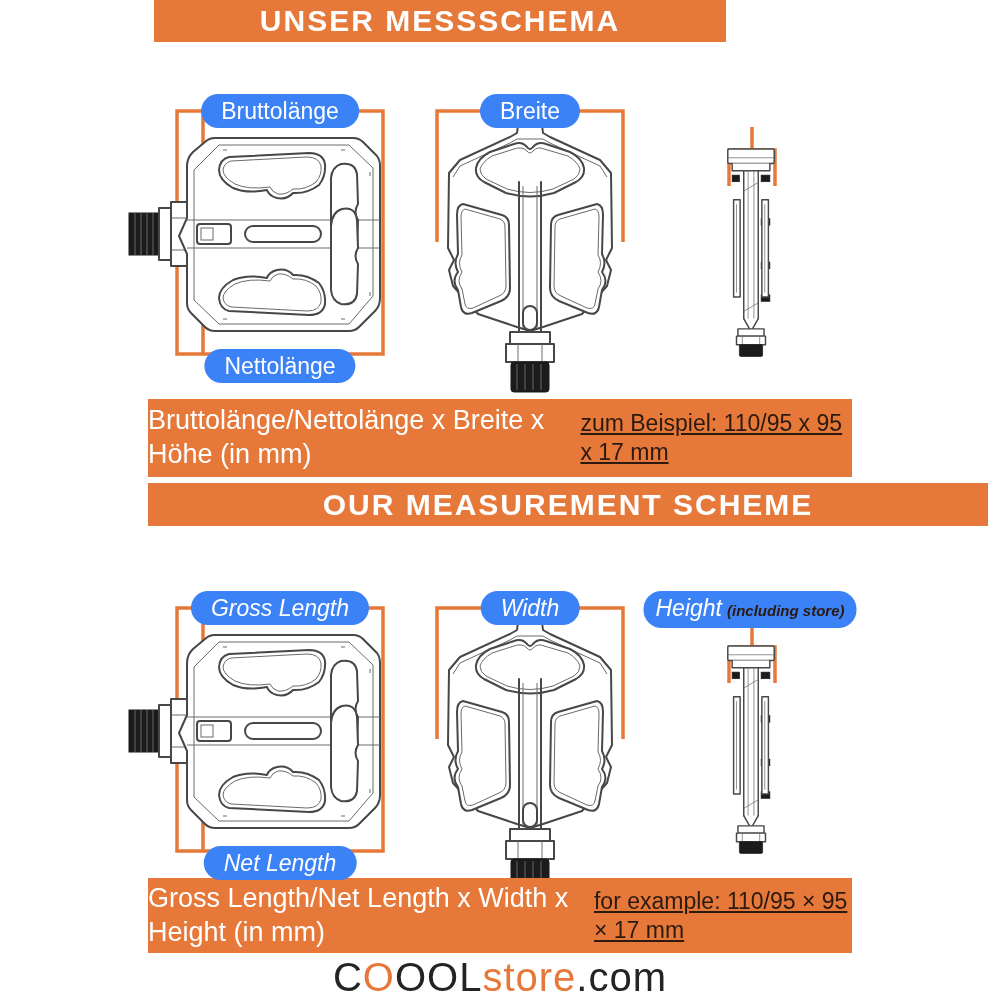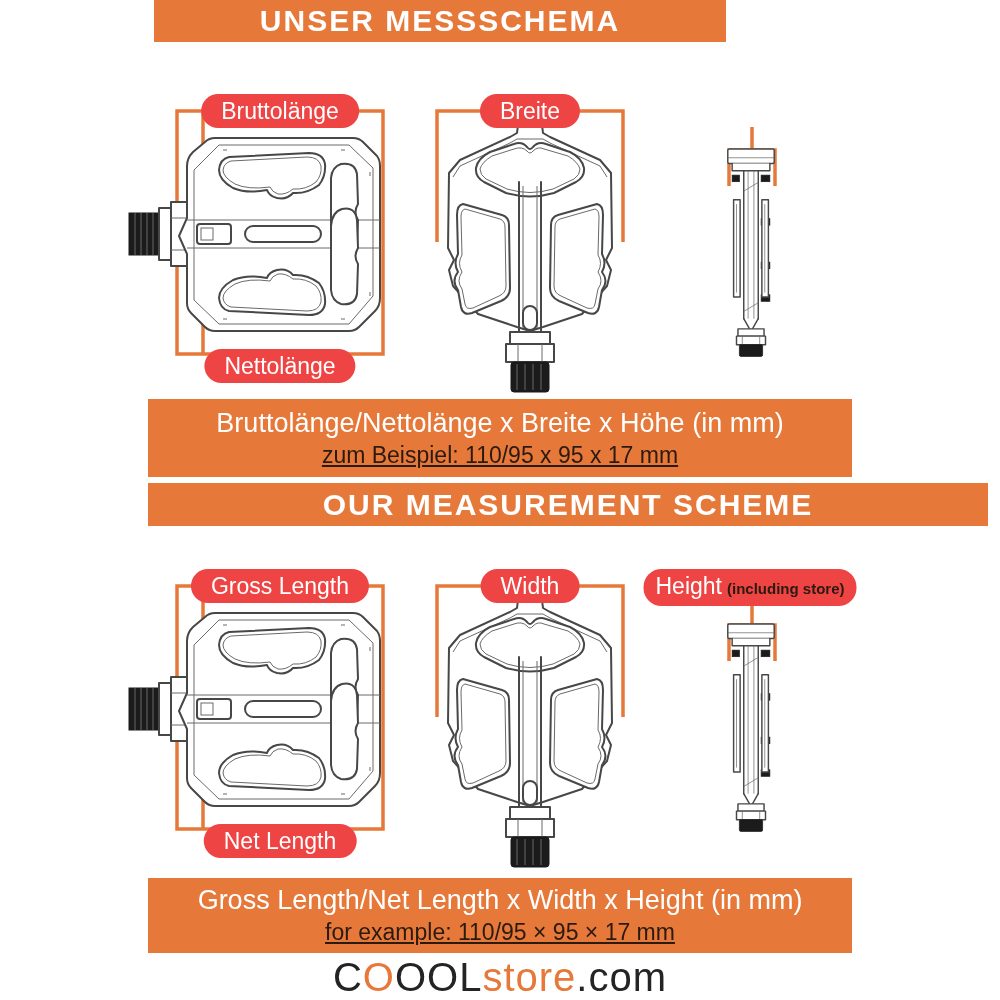--- a/index.html
+++ b/index.html
@@ -1,29 +1,29 @@
 <!DOCTYPE html>
 <html><head>
 <meta charset="utf-8">
 <style>
   html,body{margin:0;padding:0;background:#ffffff;}
   body{font-family:"Liberation Sans", sans-serif;}
   #stage{position:relative;width:1000px;height:1000px;background:#fff;overflow:hidden;margin:0 auto;}
 
   .banner{position:absolute;background:#E6793A;color:#fff;display:flex;align-items:center;justify-content:center;}
   .banner.title{font-weight:bold;font-size:30px;letter-spacing:2px;}
-  .banner.formula{flex-direction:column;line-height:1.25;}
+  .banner.formula{line-height:1.25;}
   .formula .l1{color:#ffffff;font-size:27px;}
   .formula .l2{color:#2B1A10;font-size:23px;text-decoration:underline;}
 
   .section{position:absolute;left:0;width:1000px;height:300px;}
   .art{position:absolute;}
   .overlay{position:absolute;left:0;top:0;width:1000px;height:300px;pointer-events:none;}
 
-  .pill{position:absolute;background:#ef4444;color:#fff;font-size:23px;line-height:28px;
+  .pill{position:absolute;background:#3b82f6;color:#fff;font-size:23px;line-height:28px;
         padding:3px 20px;border-radius:18px;white-space:nowrap;transform:translateX(-50%);z-index:5;}
   .pill.gross{left:280px;top:4px;}
   .pill.net{left:280px;top:247px;margin-top:12px;}
   .pill.widthp{left:530px;top:4px;}
   .pill.heightp{left:750px;top:4px;padding:3px 12px;}
   .pill .note{color:#2B1A10;font-size:17px;}
   .pill .note.en{font-weight:bold;font-size:15px;margin-left:5px;}
 
   .footer-logo{position:absolute;left:0;top:954px;width:1000px;height:46px;
                display:flex;align-items:center;justify-content:center;font-size:40px;letter-spacing:1px;}
@@ -143,21 +143,21 @@
 
   <div class="banner formula" style="left:148px;top:399px;width:704px;height:78px;">
     <div class="l1">Bruttolänge/Nettolänge x Breite x Höhe (in mm)</div>
     <div class="l2">zum Beispiel: 110/95 x 95 x 17 mm</div>
   </div>
 
   <div class="banner title" style="left:148px;top:483px;width:840px;height:43px;">
     <span>OUR MEASUREMENT SCHEME</span>
   </div>
 
-  <div class="section" style="top:565px;">
+  <div class="section" style="top:587px;font-style:italic;">
     <svg class="overlay" viewBox="0 0 1000 300">
         <use href="#brackets"></use>
       </svg>
     <svg class="art" style="left:127px;top:40px;" width="265" height="215" viewBox="0 0 265 215">
         <use href="#pedal-top"></use>
       </svg>
     <svg class="art" style="left:430px;top:30px;" width="200" height="278" viewBox="0 0 200 278">
         <use href="#pedal-front"></use>
       </svg>
     <svg class="art" style="left:722px;top:56px;" width="58" height="212" viewBox="0 0 80 292">

